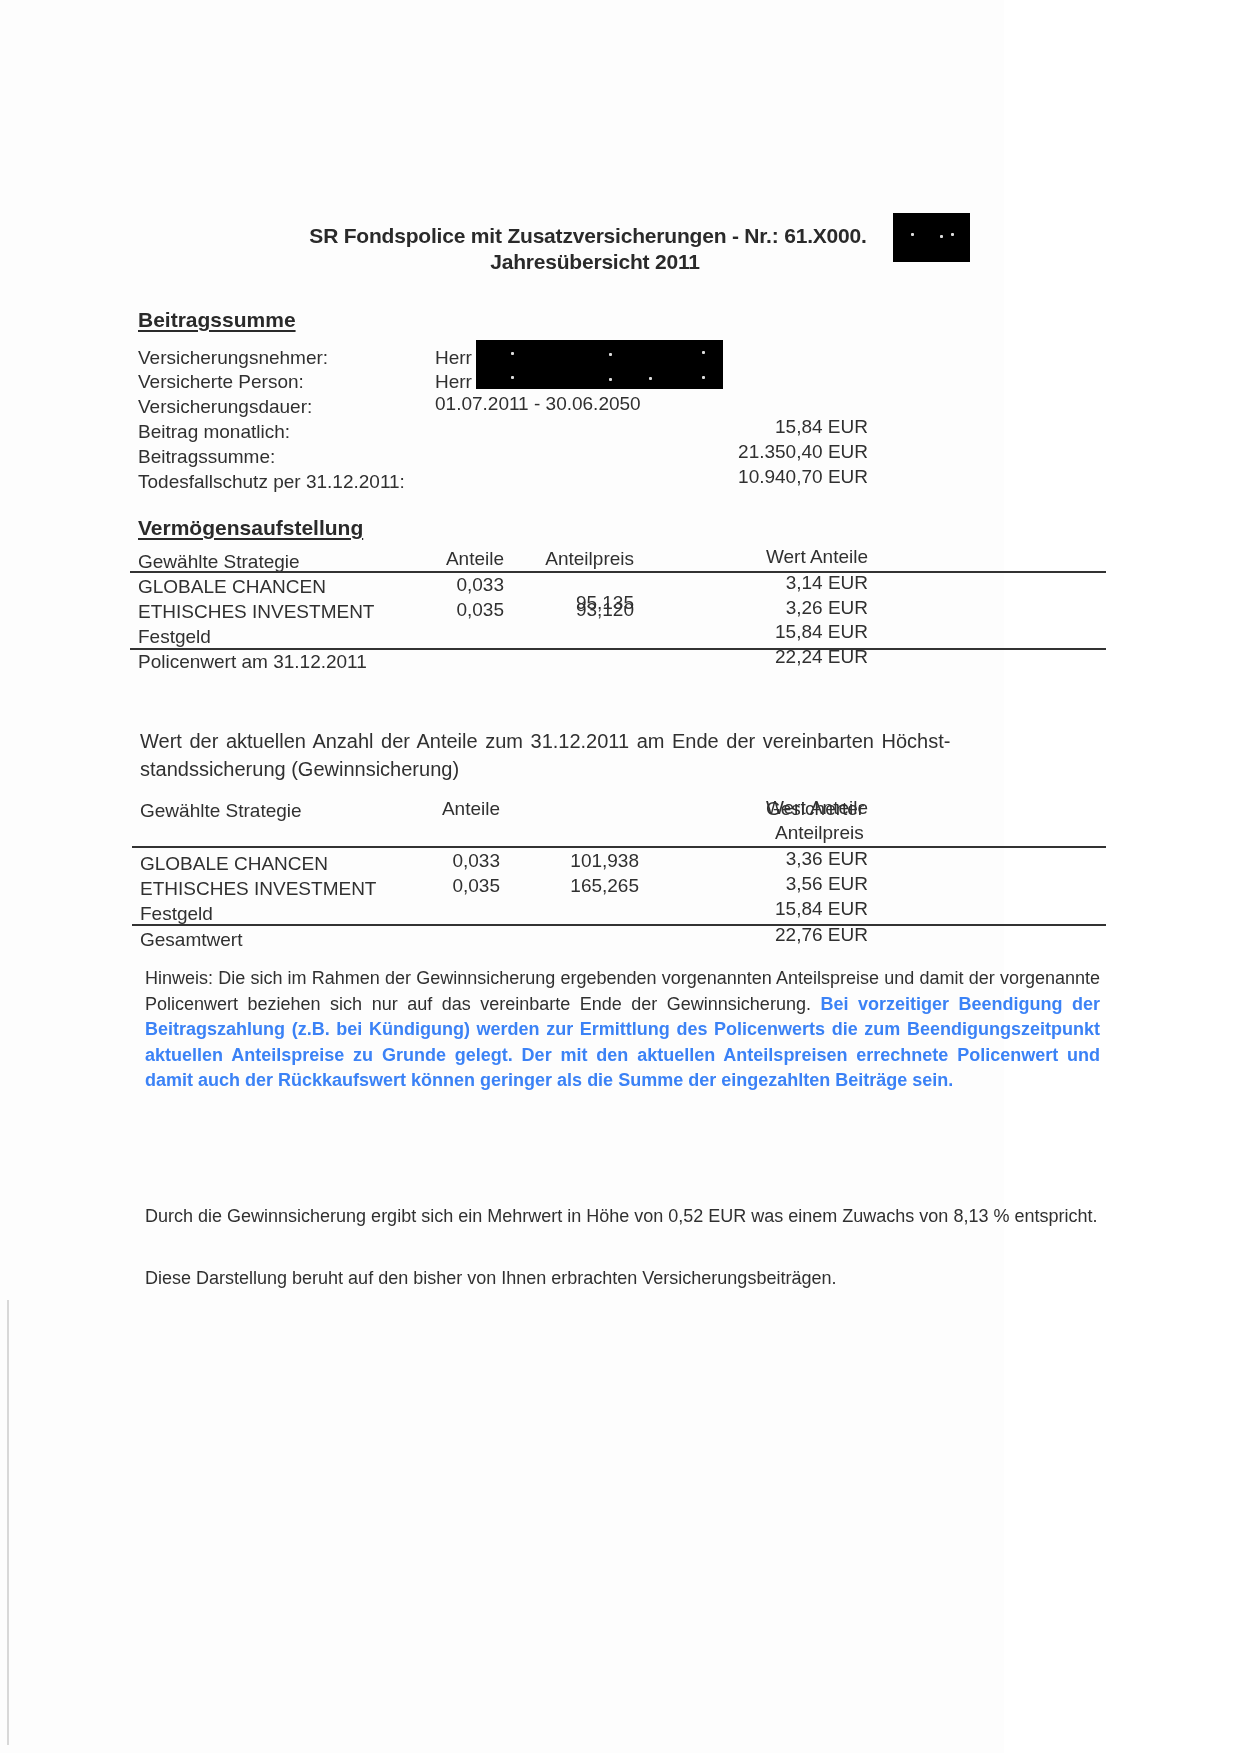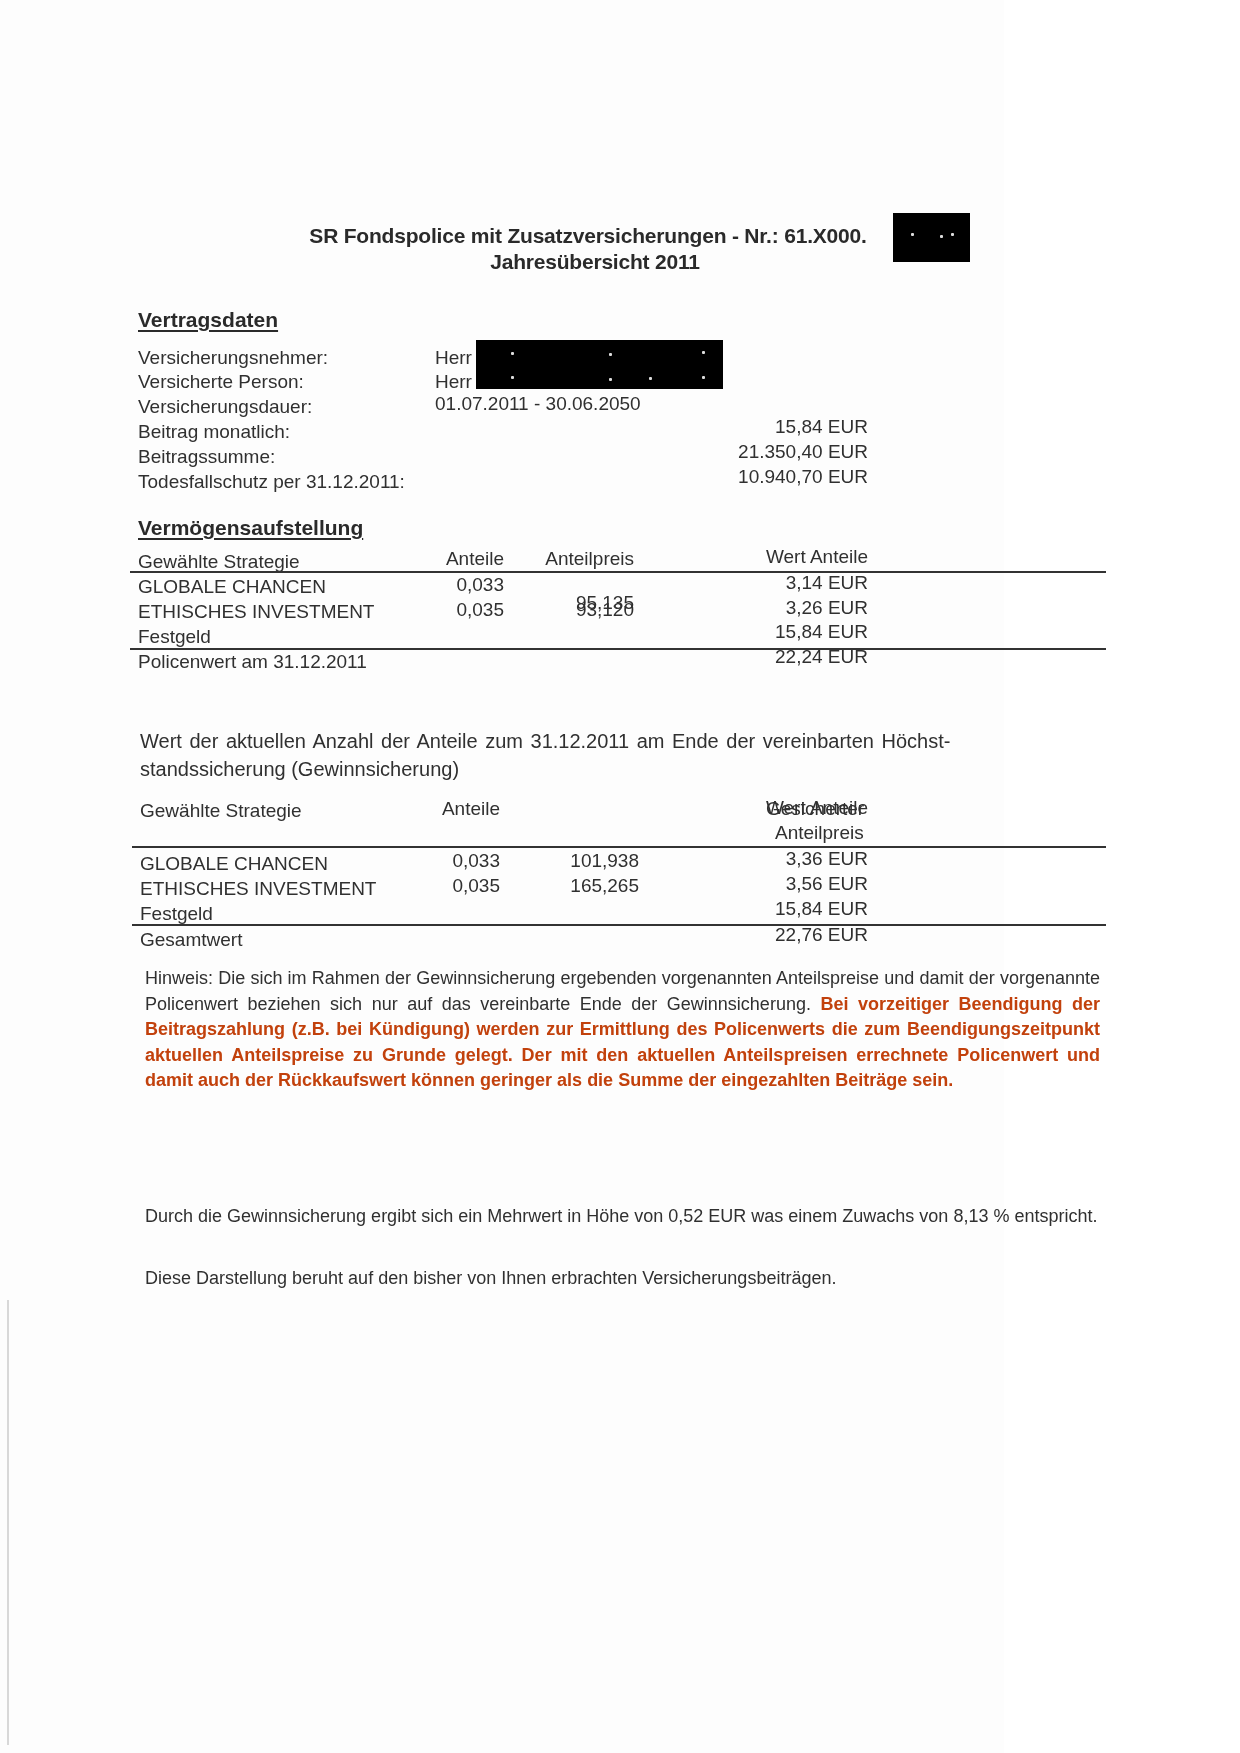--- a/index.html
+++ b/index.html
@@ -14,37 +14,37 @@
   .redact { position: absolute; background: #000; }
   .redact .speck { position: absolute; width: 3px; height: 3px; background: #ddd; border-radius: 1px; }
 
   .h2 { position: absolute; left: 138px; font-weight: bold; font-size: 21px; text-decoration: underline; text-decoration-thickness: 2px; text-underline-offset: 3px; color: #2a2a2a; }
 
   .t { position: absolute; font-size: 19px; white-space: nowrap; color: #303030; }
   .r { text-align: right; }
   .hline { position: absolute; height: 2px; background: #333; }
 
   .para { position: absolute; left: 145px; width: 955px; font-size: 18px; line-height: 25.5px; text-align: justify; color: #303030; }
-  .para .bold { font-weight: bold; color: #c2410c; margin-top: 12px; }
+  .para .bold { font-weight: bold; color: #3b82f6; margin-top: 12px; }
 </style>
 </head>
 <body>
 
 <div class="page">
   <div class="edge-line"></div>
 
   <div class="title l1">SR Fondspolice mit Zusatzversicherungen - Nr.: 61.X000.</div>
   <div class="redact" style="left:893px; top:213px; width:77px; height:49px;">
     <span class="speck" style="left:18px;top:20px;"></span>
     <span class="speck" style="left:47px;top:22px;"></span>
     <span class="speck" style="left:58px;top:20px;"></span>
   </div>
   <div class="title l2">Jahresübersicht 2011</div>
 
-  <div class="h2" style="top:308px;">Vertragsdaten</div>
+  <div class="h2" style="top:308px;">Beitragssumme</div>
 
   <div>
     <div class="t" style="left:138px; top:347px;">Versicherungsnehmer:</div>
     <div class="t" style="left:435px; top:347px;">Herr</div>
 
     <div class="t" style="left:138px; top:371px;">Versicherte Person:</div>
     <div class="t" style="left:435px; top:371px;">Herr</div>
 
     <div class="redact" style="left:476px; top:340px; width:247px; height:49px;">
       <span class="speck" style="left:35px;top:12px;"></span>

